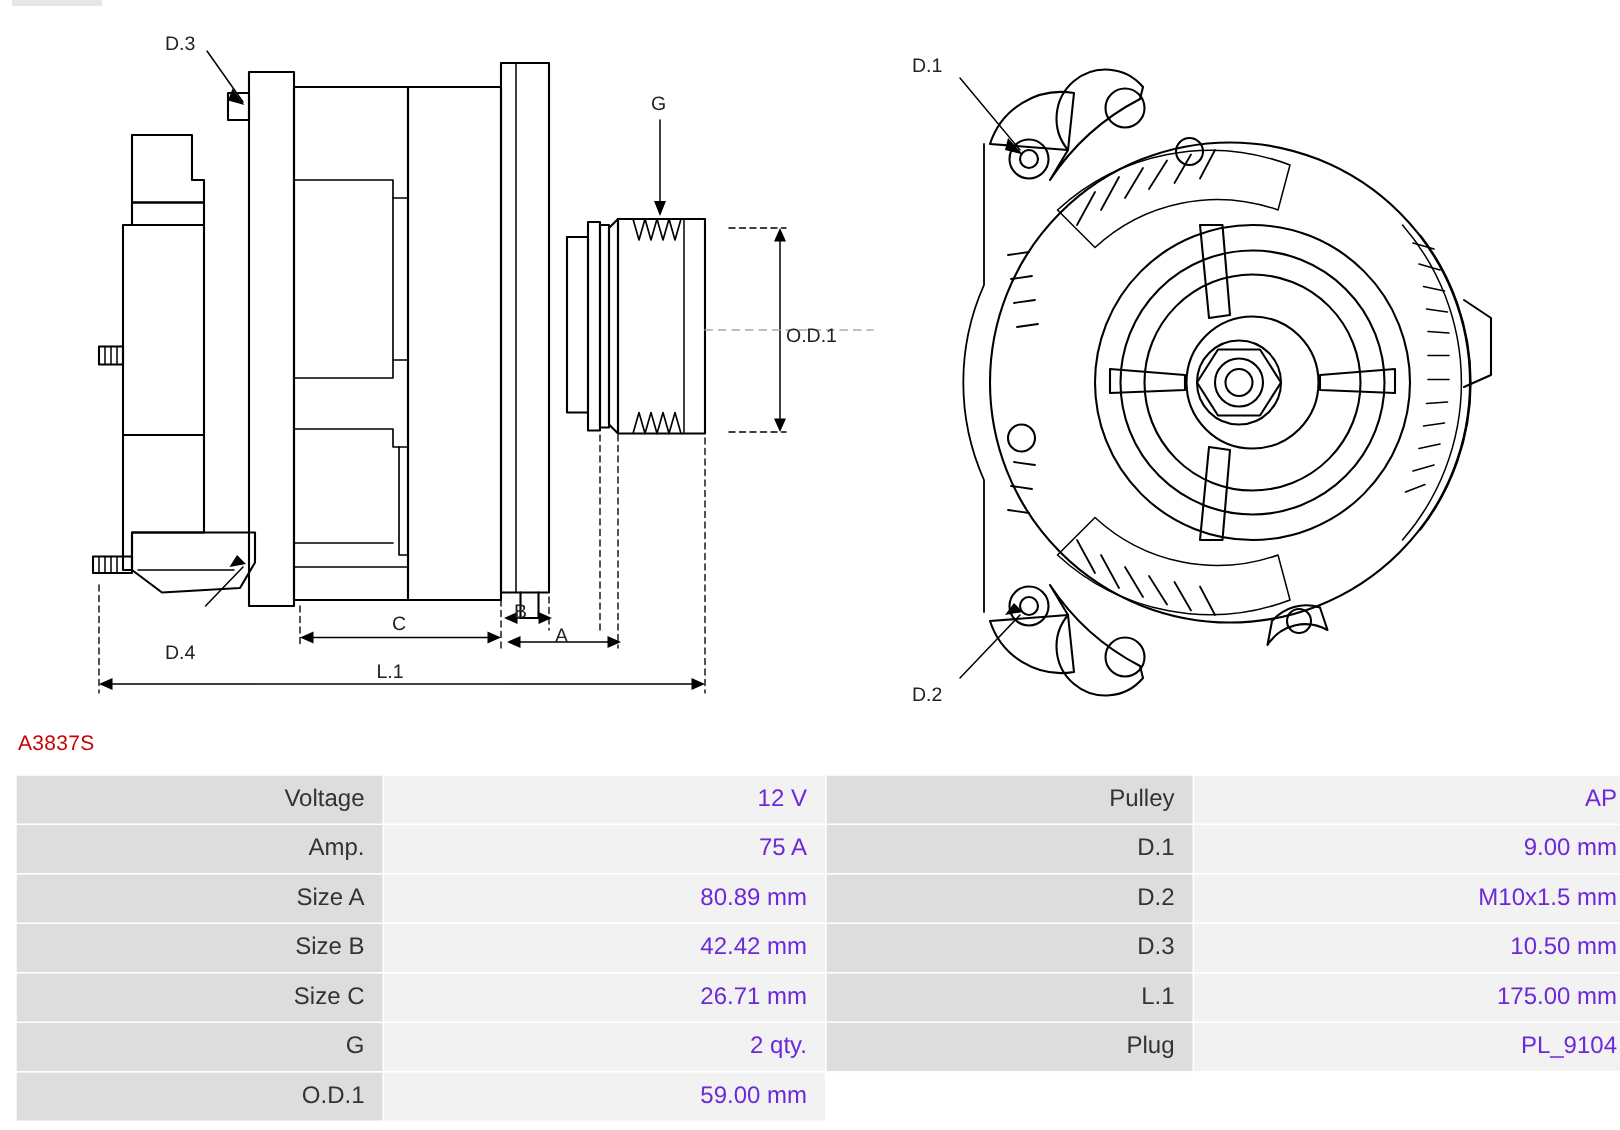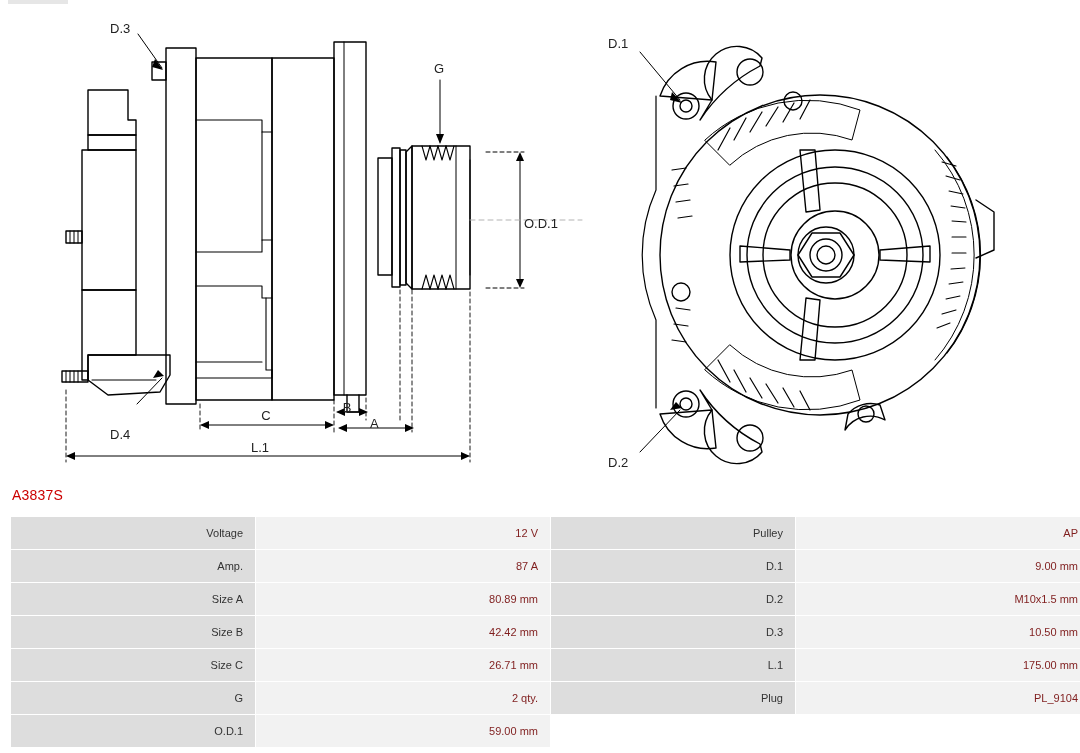--- a/index.html
+++ b/index.html
@@ -43,34 +43,34 @@
     position: absolute;
     left: 10px;
     top: 516px;
     width: 1060px;
     border-collapse: collapse;
     table-layout: fixed;
   }
   .spec-table td {
     height: 32px;
     border: 1px solid #ffffff;
-    font-size: 11px;
+    font-size: 16px;
     padding: 0 12px;
     vertical-align: middle;
   }
   .spec-table td.label {
     background: #dddddd;
     text-align: right;
     color: #333333;
     width: 220px;
   }
   .spec-table td.value {
     background: #f2f2f2;
     text-align: right;
-    color: #7f1d1d;
+    color: #6d28d9;
     width: 270px;
   }
   .spec-table td.empty {
     background: #ffffff;
     border-color: #ffffff;
   }
   .top-strip {
     position: absolute;
     left: 8px;
     top: 0px;
@@ -255,21 +255,21 @@
   <table class="spec-table">
     <tbody>
       <tr>
         <td class="label">Voltage</td>
         <td class="value">12 V</td>
         <td class="label">Pulley</td>
         <td class="value">AP</td>
       </tr>
       <tr>
         <td class="label">Amp.</td>
-        <td class="value">87 A</td>
+        <td class="value">75 A</td>
         <td class="label">D.1</td>
         <td class="value">9.00 mm</td>
       </tr>
       <tr>
         <td class="label">Size A</td>
         <td class="value">80.89 mm</td>
         <td class="label">D.2</td>
         <td class="value">M10x1.5 mm</td>
       </tr>
       <tr>

